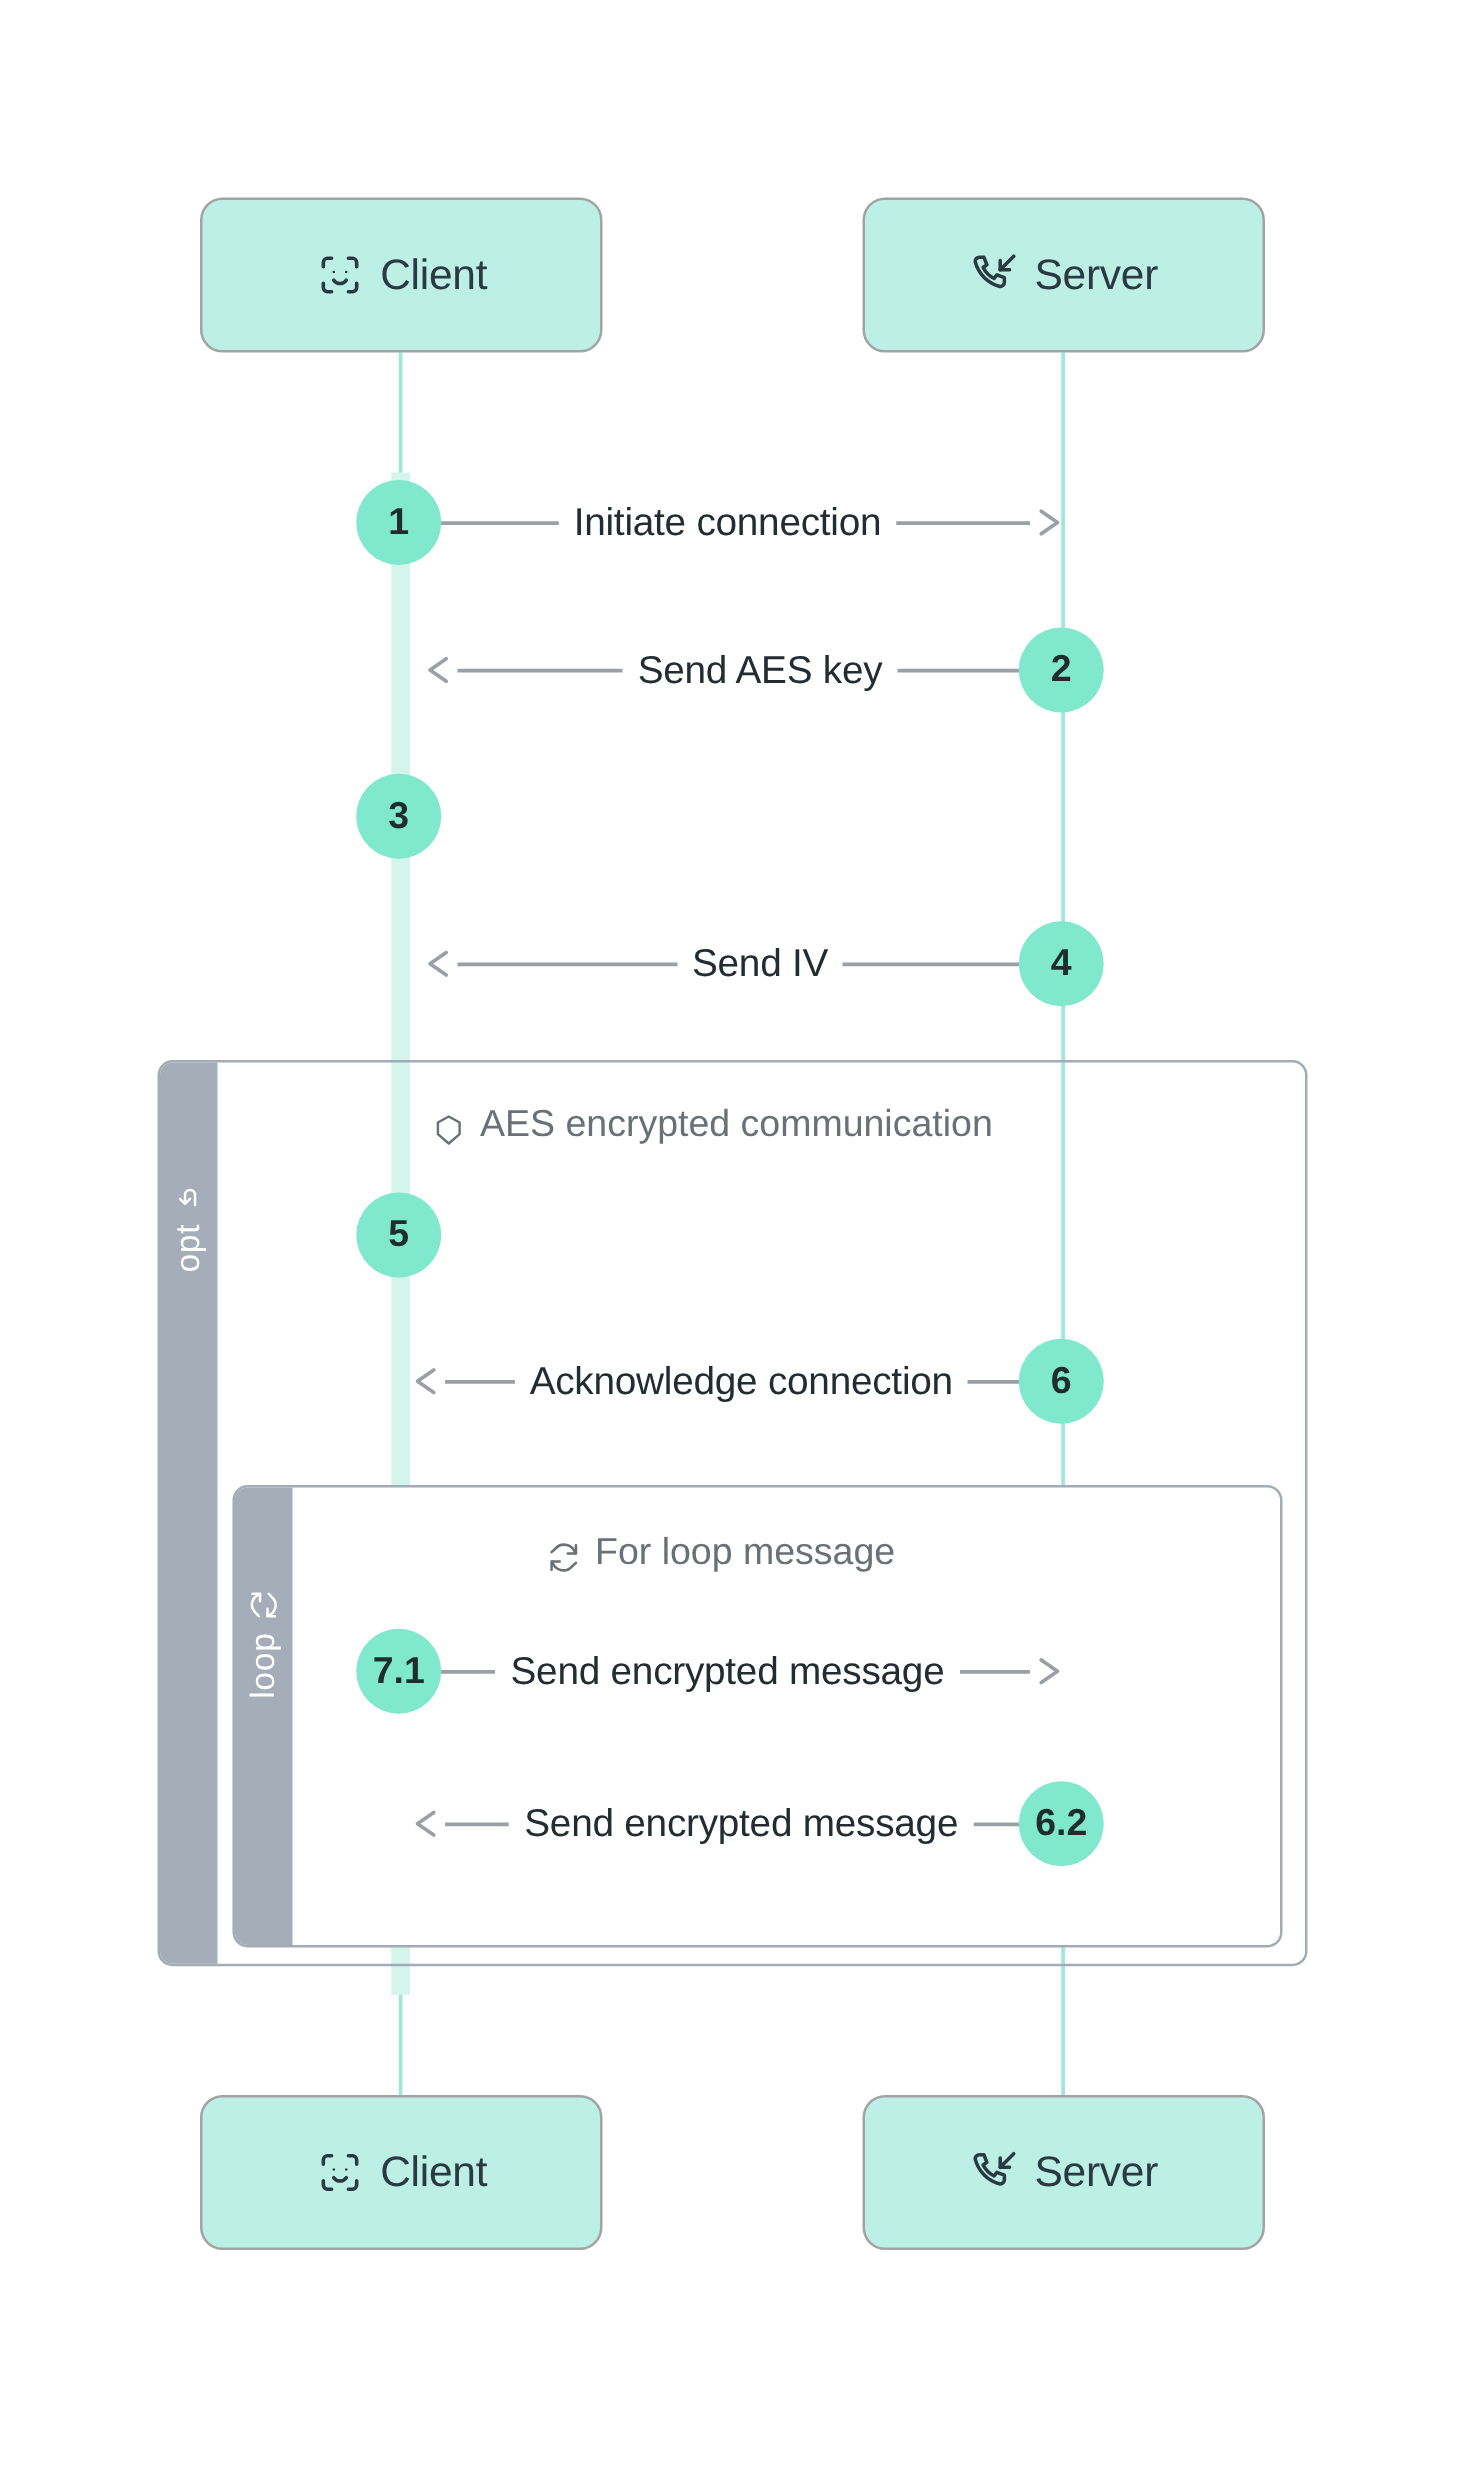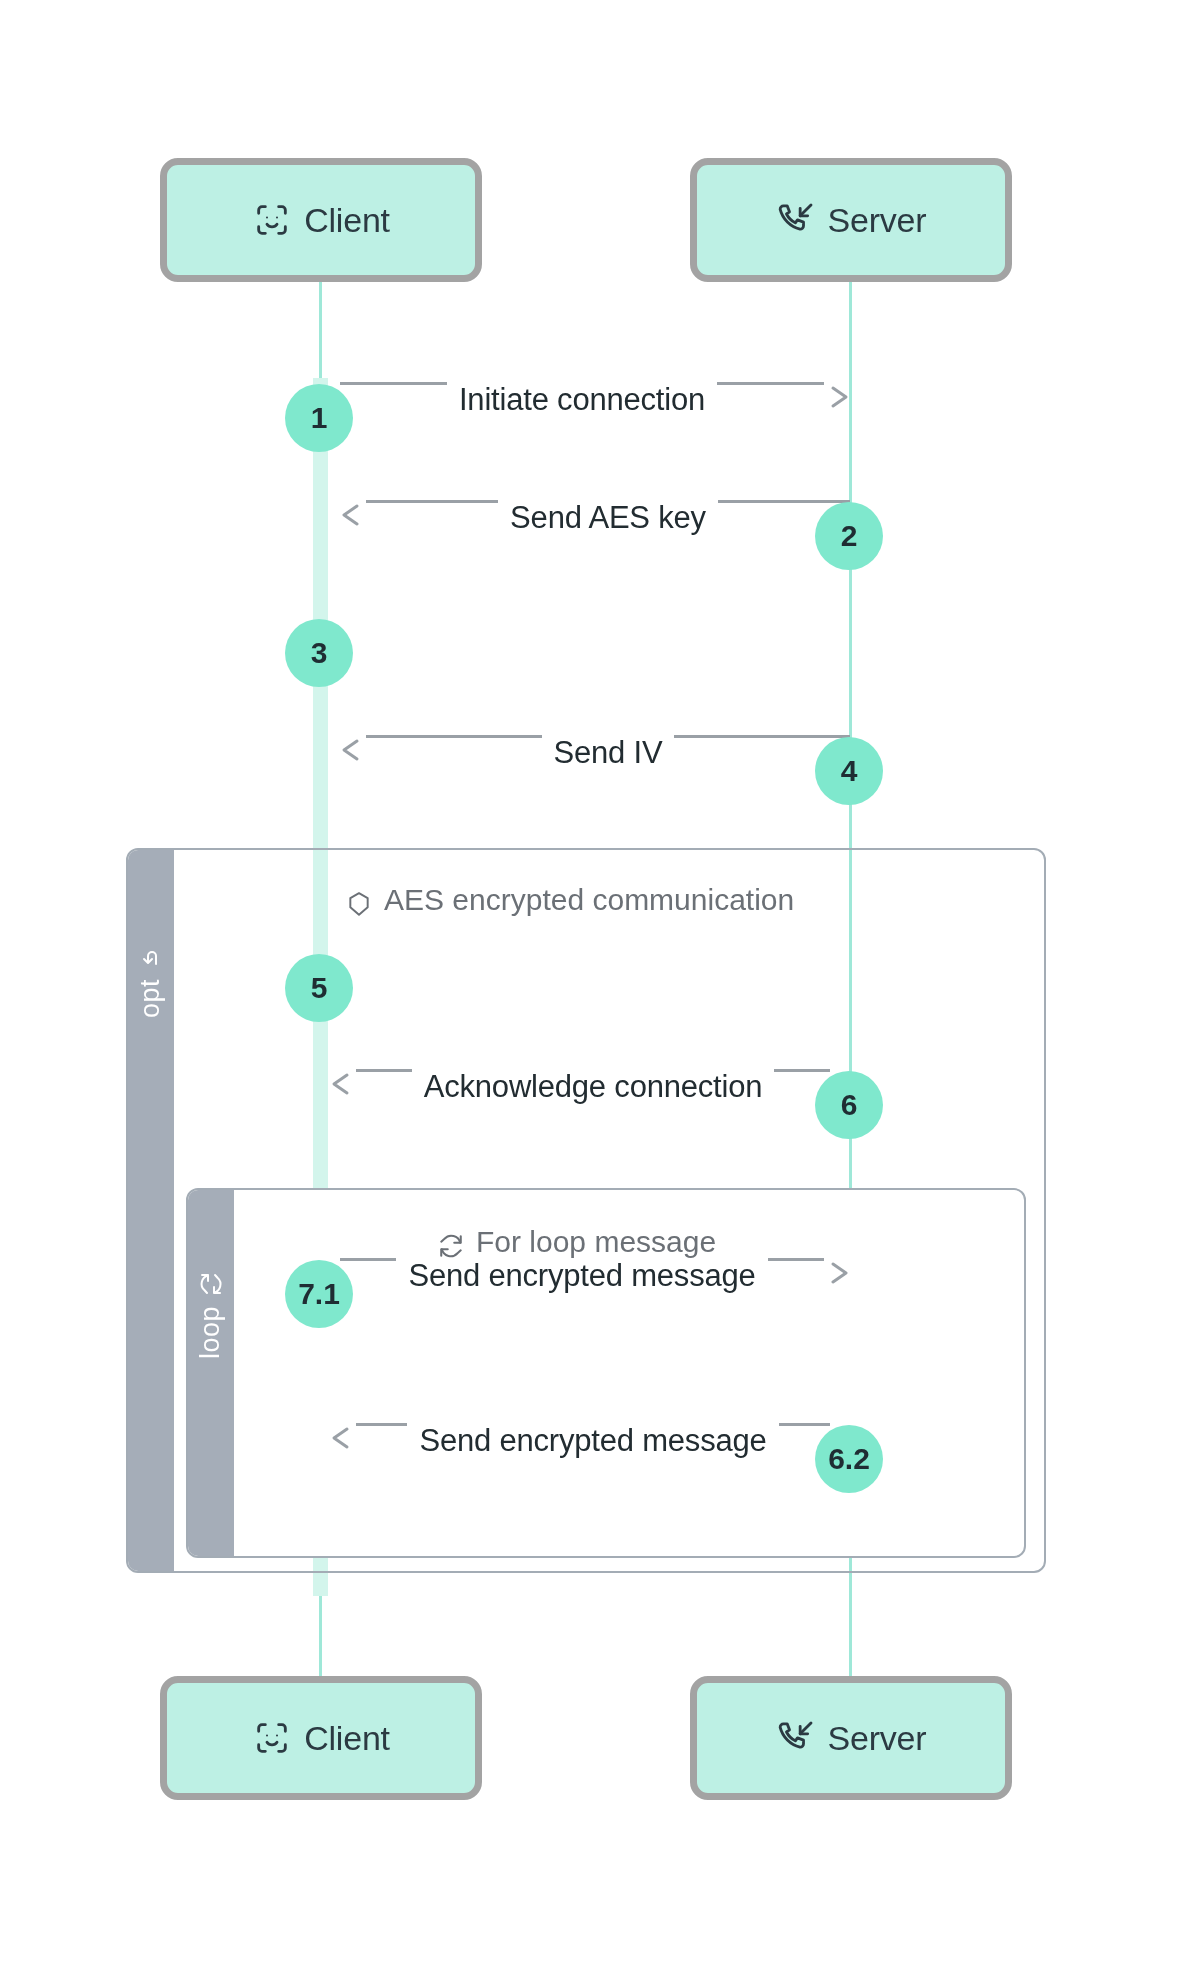--- a/index.html
+++ b/index.html
@@ -20,21 +20,21 @@
     left: 0; top: 0;
     width: 1181px;
     height: 1976px;
   }
 
   
   .participant {
     position: absolute;
     box-sizing: border-box;
     background: #bdf0e4;
-    border: 7px solid #a3a3a3;
+    border: 2px solid #a3a3a3;
     border-radius: 18px;
     display: flex;
     align-items: center;
     justify-content: center;
     gap: 12px;
     z-index: 6;
   }
   .participant .p-label {
     font-size: 34px;
     color: #2b3a42;
@@ -163,20 +163,21 @@
   .msg-circle.left  { left: 285px; }
   .msg-circle.right { left: 815px; }
 
   .msg-track {
     position: absolute;
     top: 0;
     height: 72px;
     left: 340px;
     width: 510px;
     display: flex;
+    align-items: center;
     gap: 0px;
     z-index: 6;
   }
   .msg-line {
     flex: 1 1 auto;
     height: 3px;
     background: #9aa0a6;
     min-width: 14px;
   }
   .msg-text {
@@ -193,21 +194,21 @@
     display: block;
   }
 
   
   #msg-1 { top: 382px; }
   #msg-2 { top: 500px; }
   #msg-3 { top: 617px; }
   #msg-4 { top: 735px; }
   #msg-5 { top: 952px; }
   #msg-6 { top: 1069px; }
-  #msg-7 { top: 1258px; }
+  #msg-7 { top: 1301px; }
   #msg-8 { top: 1423px; }
 
   
   #msg-6 .msg-track { left: 330px; width: 500px; }
   #msg-8 .msg-track { left: 330px; width: 500px; }
 </style>
 </head>
 <body>
 
 <div id="diagram">

